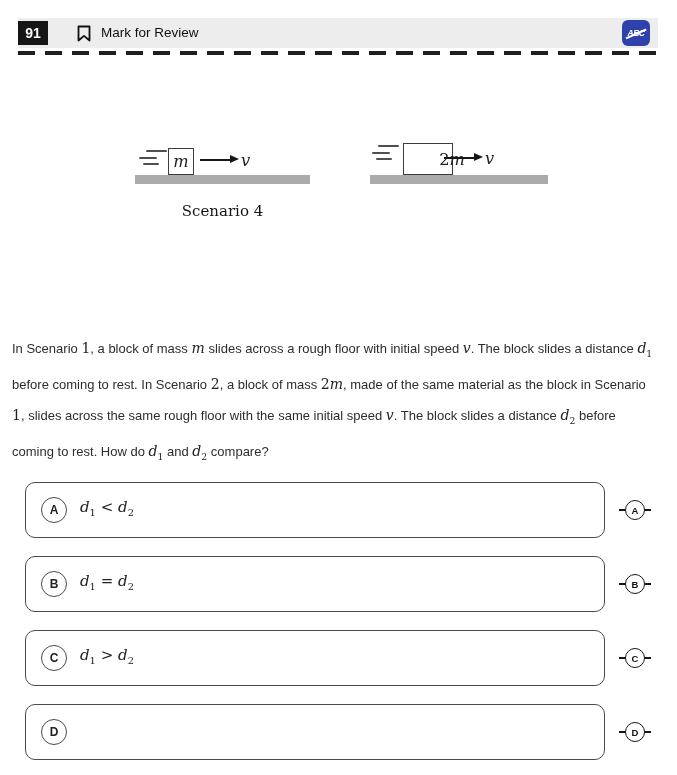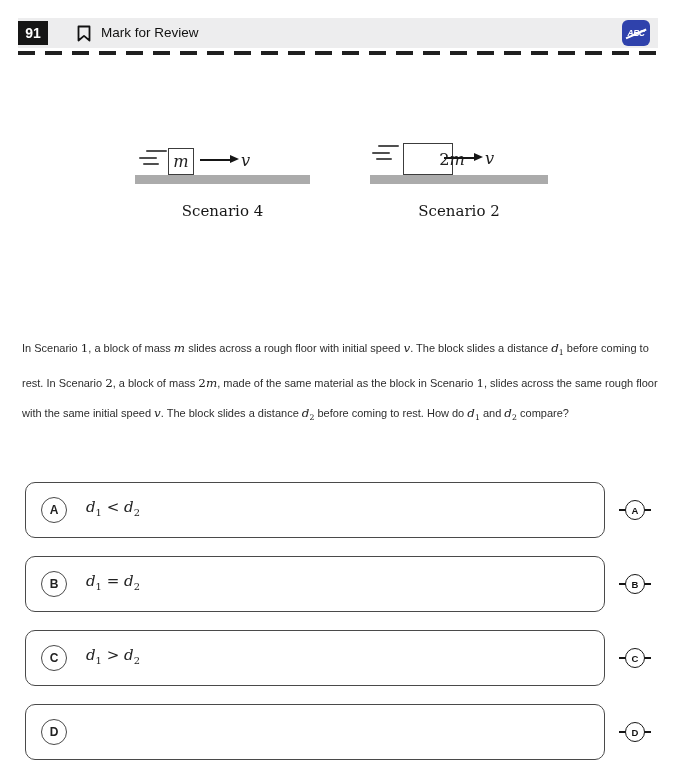--- a/index.html
+++ b/index.html
@@ -56,34 +56,34 @@
   .s2 .vel-label{ left:115px; top:9px; }
   .caption{ position:absolute; left:0; top:62px; width:100%; text-align:center;
     font-family:"DejaVu Serif", serif; font-size:15px; color:#161616; }
 
   
   .math{ font-family:"DejaVu Serif", serif; font-size:1.08em; color:#222; }
   .math .it{ font-style:italic; }
   .math sub{ font-size:66%; }
 
   
-  .question-text{ position:absolute; left:22px; top:333px; width:642px;
-    font-size:11px; line-height:30px; color:#2d2d2d; }
+  .question-text{ position:absolute; left:12px; top:333px; width:642px;
+    font-size:13px; line-height:30px; color:#2d2d2d; }
 
   
   .options{ position:absolute; left:25px; top:482px; }
   .option-row{ display:flex; align-items:center; margin-bottom:18px; }
   .option-box{ width:580px; min-height:56px; background:#fff;
     border:1.6px solid var(--border-dark); border-radius:10px; cursor:pointer;
     display:flex; align-items:center; padding:9px 20px 9px 15px; text-align:left;
     font-family:inherit; }
   .letter-badge{ flex:none; width:26px; height:26px; border:1.6px solid var(--border-dark);
     border-radius:50%; display:flex; align-items:center; justify-content:center;
     font-size:12px; font-weight:bold; color:#222; }
-  .option-content{ margin-left:19px; font-size:14.3px; line-height:22px;
+  .option-content{ margin-left:13px; font-size:14.3px; line-height:22px;
     color:#2d2d2d; max-width:475px; }
   .option-content .math{ font-size:15px; }
   .eliminator{ position:relative; flex:none; width:30px; height:30px; margin-left:15px;
     background:none; border:none; cursor:pointer; font-family:inherit; }
   .elim-circle{ position:absolute; left:5px; top:5px; width:20px; height:20px;
     border:1.6px solid #161616; border-radius:50%; background:#fff;
     display:flex; align-items:center; justify-content:center;
     font-size:9.5px; font-weight:bold; color:#111; }
   .elim-strike{ position:absolute; left:-1px; right:-1px; top:14.2px; height:1.6px;
     background:#161616; }
@@ -127,21 +127,20 @@
     <div class="scenario s2">
       <span class="mline"></span>
       <span class="mline"></span>
       <span class="mline"></span>
       <div class="block">
         <span class="block-label"><span class="math"><span>2</span><span class="it">m</span></span></span>
       </div>
       <div class="arrow"></div>
       <span class="vel-label"><span class="math"><span class="it">v</span></span></span>
       <div class="floor"></div>
-      <div class="caption">Scenario 2</div>
     </div>
 
   </div>
 
   <div class="question-text">In Scenario <span class="math"><span>1</span></span>, a block of mass <span class="math"><span class="it">m</span></span> slides across a rough floor with initial speed <span class="math"><span class="it">v</span></span>. The block slides a distance <span class="math"><span class="it">d</span><sub>1</sub></span> before coming to rest. In Scenario <span class="math"><span>2</span></span>, a block of mass <span class="math"><span>2</span><span class="it">m</span></span>, made of the same material as the block in Scenario <span class="math"><span>1</span></span>, slides across the same rough floor with the same initial speed <span class="math"><span class="it">v</span></span>. The block slides a distance <span class="math"><span class="it">d</span><sub>2</sub></span> before coming to rest. How do <span class="math"><span class="it">d</span><sub>1</sub></span> and <span class="math"><span class="it">d</span><sub>2</sub></span> compare?</div>
 
   <div class="options">
 
     <div class="option-row">
       <button class="option-box">

